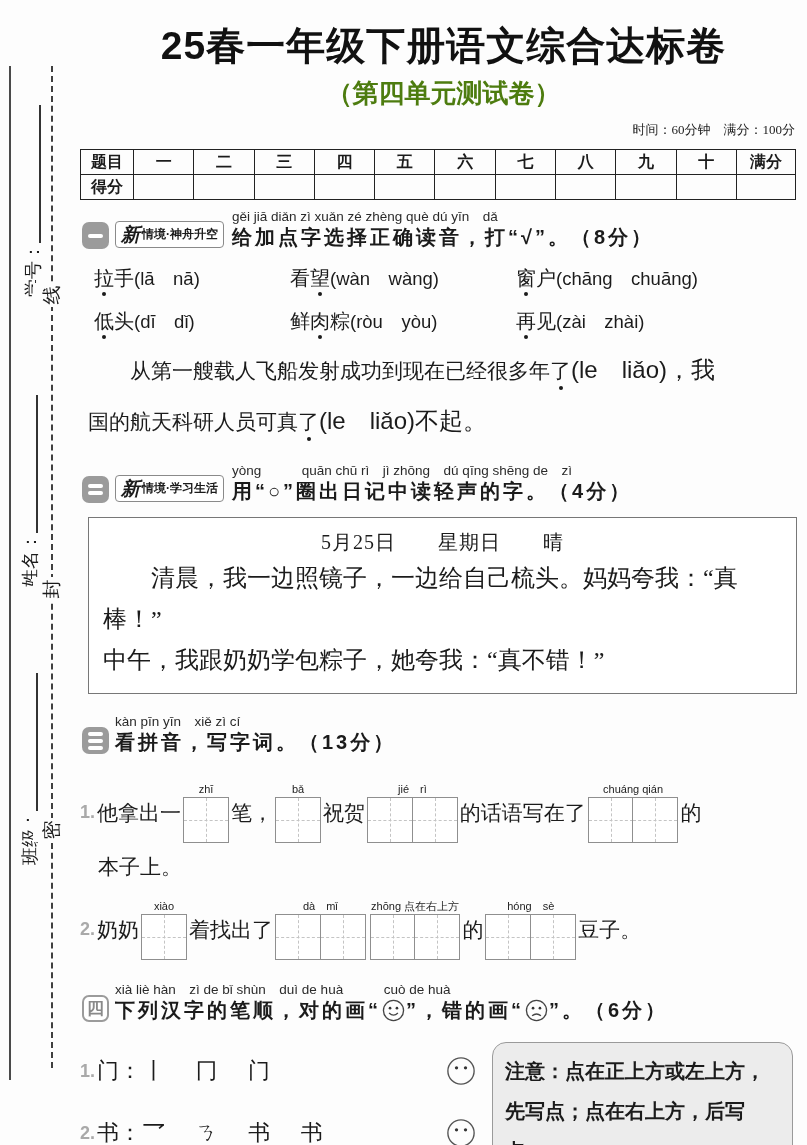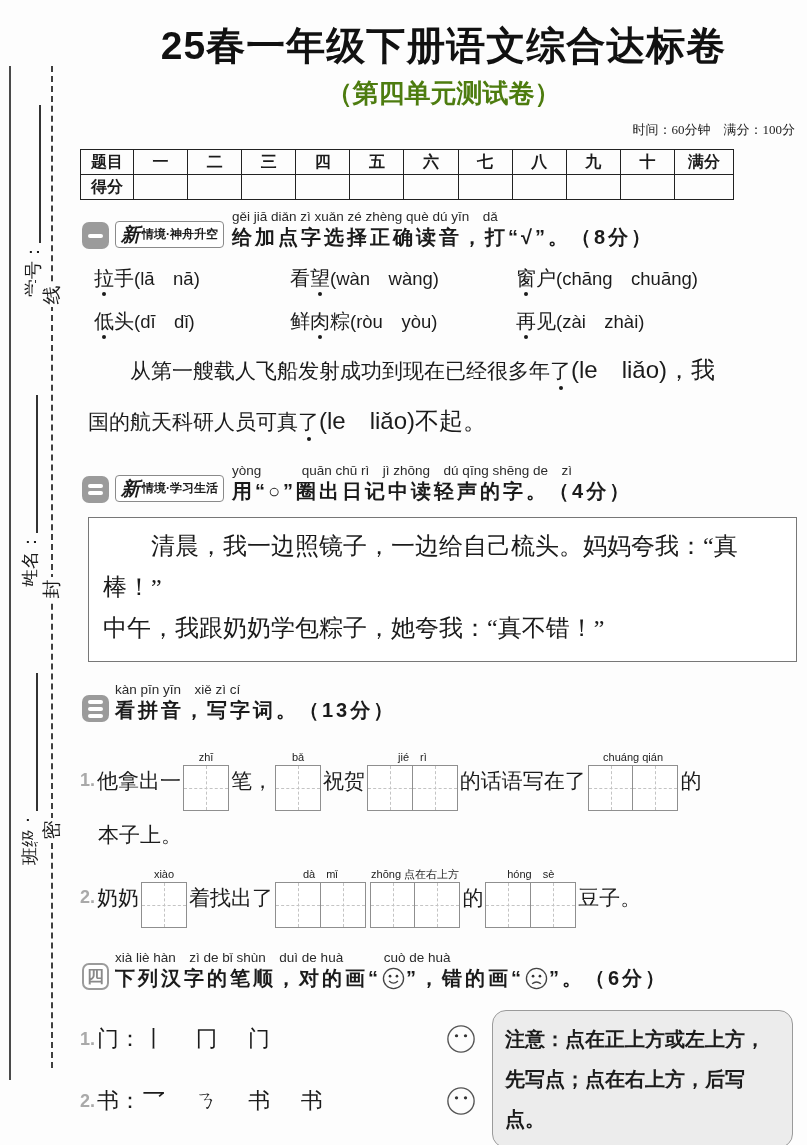--- a/index.html
+++ b/index.html
@@ -16,21 +16,21 @@
   .vlab .blank{display:inline-block;width:138px;height:18px;border-bottom:2px solid #333;vertical-align:-2px;}
   .seal-char{position:absolute;left:40px;width:24px;padding:6px 0;text-align:center;
         transform:rotate(-90deg);font-size:19px;background:#fdfdfd;z-index:2;}
   
   .main{position:absolute;left:80px;top:0;width:727px;padding-top:20px;}
   .title{margin:0;text-align:center;font-family:"Liberation Sans",sans-serif;
          font-weight:900;font-size:39px;line-height:52px;letter-spacing:1px;color:#111;}
   .subtitle{margin:0;text-align:center;font-family:"Liberation Sans",sans-serif;
          font-weight:900;font-size:26px;line-height:42px;color:#4d7c0f;}
   .meta{margin:4px 12px 0 0;text-align:right;font-size:13px;line-height:24px;}
-  table.score{border-collapse:collapse;margin:7px 0 0 0;width:654px;}
+  table.score{border-collapse:collapse;margin:7px 0 0 0;width:716px;}
   table.score td{border:1.6px solid #222;height:24px;text-align:center;
          font-size:16px;font-weight:bold;padding:0;}
   table.score td.lab{width:52px;}
   table.score td.last{width:58px;}
   
   .sec-head{display:flex;align-items:flex-end;margin:0;}
   .badge{width:27px;height:27px;border-radius:7px;background:#9b9b9b;flex:none;
          display:flex;flex-direction:column;justify-content:center;align-items:center;
          gap:3px;margin:0 6px 2px 2px;}
   .badge .bar{width:15px;height:4px;background:#fff;border-radius:2px;}
@@ -195,20 +195,21 @@
       <span class="xin">新</span>
       <span class="rest">情境·学习生活</span>
     </div>
     <div class="head-text">
       <div class="pinyin-line">yòng　　　quān chū rì　jì zhōng　dú qīng shēng de　zì</div>
       <div class="htxt">用“○”圈出日记中读轻声的字。（4分）</div>
     </div>
   </div>
 
   <div class="diary">
+    <div class="diary-date">5月25日　　星期日　　晴</div>
     <div class="diary-line indent">清晨，我一边照镜子，一边给自己梳头。妈妈夸我：“真棒！”</div>
     <div class="diary-line">中午，我跟奶奶学包粽子，她夸我：“真不错！”</div>
   </div>
 
   <div class="sec-head" style="margin-top:20px;">
     <div class="badge">
       <div class="bar"></div>
         <div class="bar"></div>
         <div class="bar"></div>
     </div>

